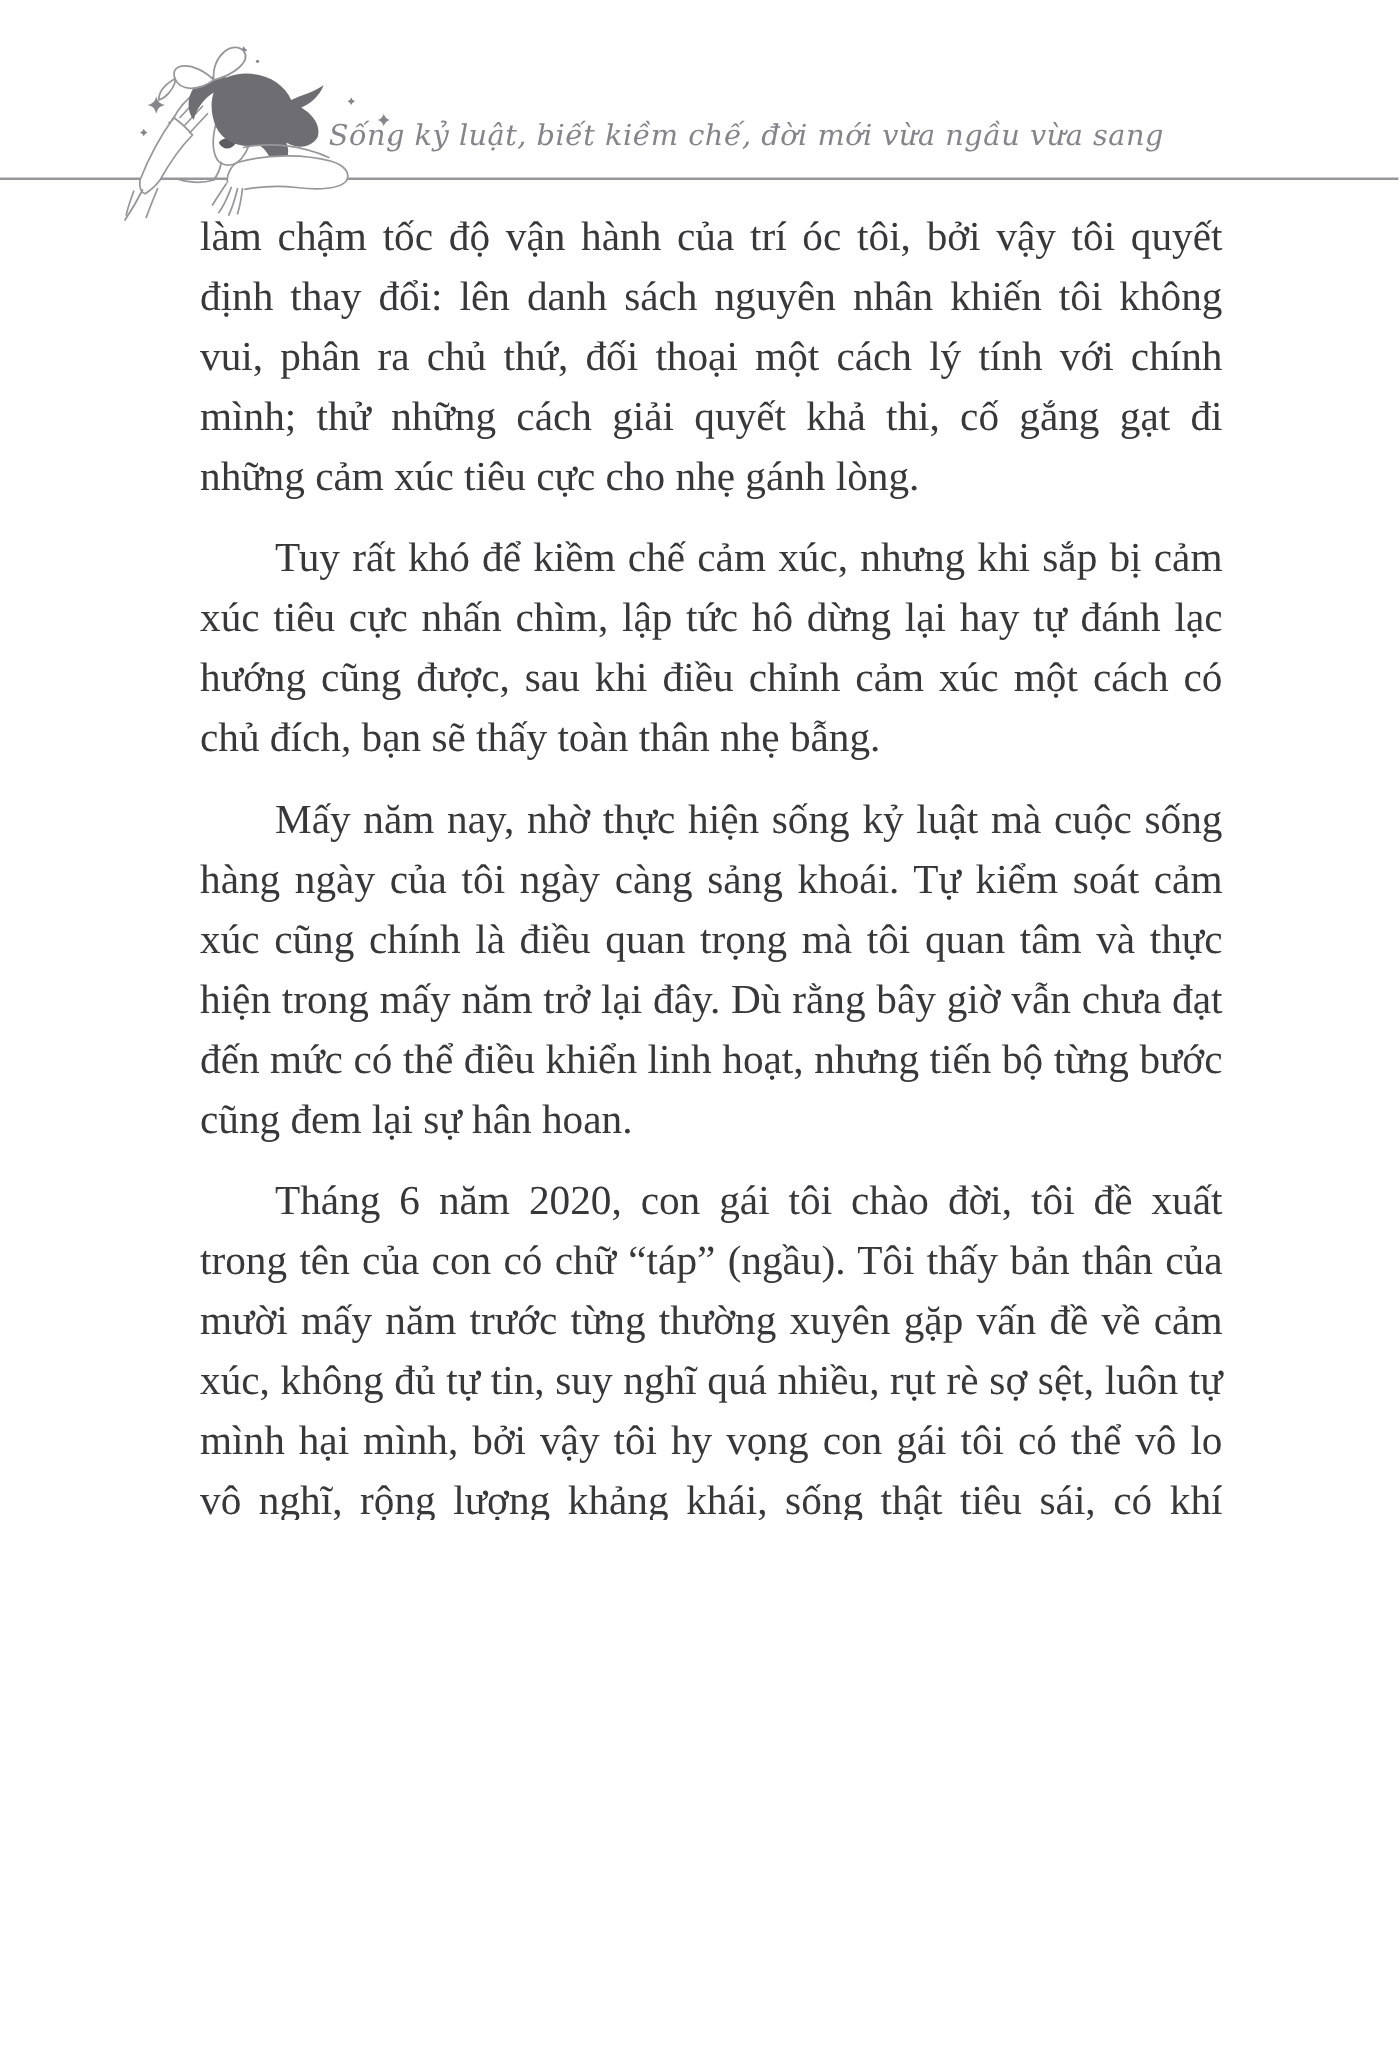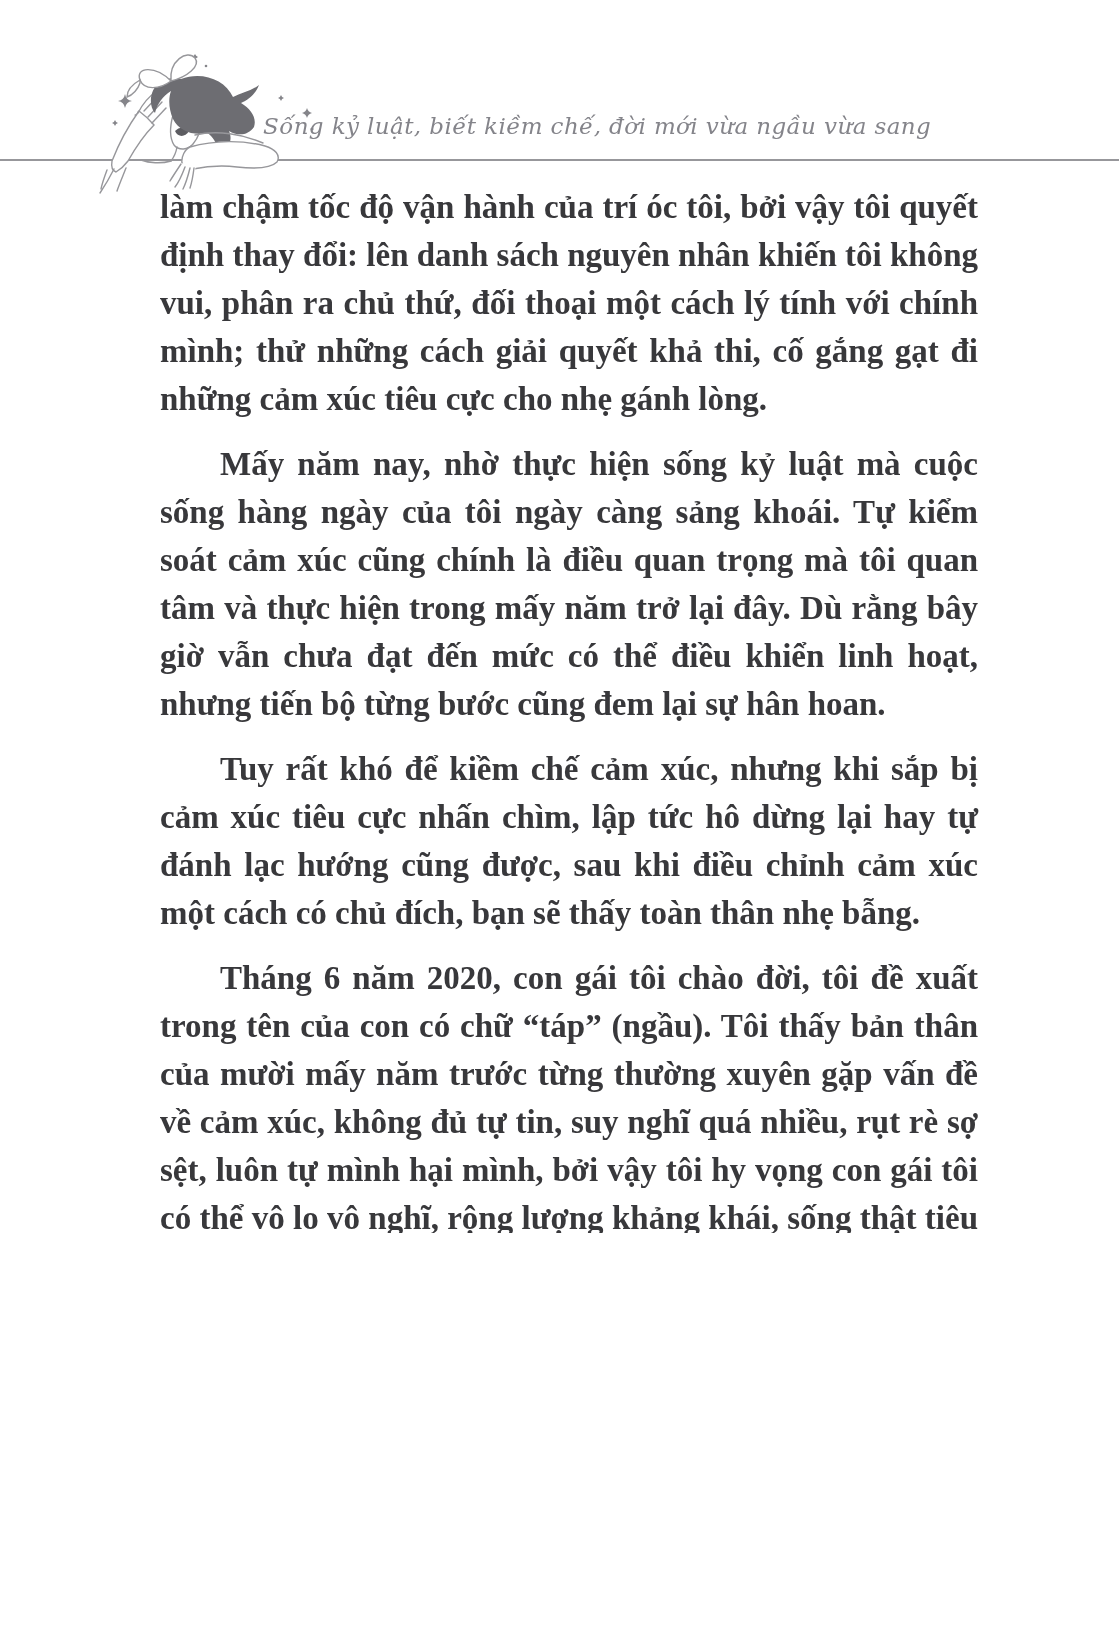--- a/index.html
+++ b/index.html
@@ -3,21 +3,20 @@
 <meta charset="utf-8">
 <style>
   html, body { margin: 0; padding: 0; background: #ffffff; }
   .page {
     position: relative;
     width: 1119px;
     height: 1216px;
     background: #ffffff;
     overflow: hidden;
     font-family: "Liberation Serif", serif;
-    margin-top: 17px;
   }
   
   .header-divider {
     position: absolute;
     left: 0; top: 142px;
     width: 1119px; height: 2px;
     background: #97979b;
   }
   .header-illustration {
     position: absolute;
@@ -42,21 +41,20 @@
     width: 818px;
     font-family: "Liberation Serif", serif;
     font-size: 33px;
     line-height: 48px;
     color: #38383b;
     text-align: justify;
   }
   .text-block p {
     margin: 0 0 17px 0;
     text-indent: 60px;
-    font-weight: bold;
   }
   .text-block p.no-indent { text-indent: 0; }
   
   .page-number {
     position: absolute;
     left: 0; top: 1520px;
     width: 1119px;
     text-align: center;
     font-family: Liberation Mono, monospace;
     font-size: 29px;
@@ -120,20 +118,20 @@
       <path d="M105,129 C103,137 101,144 98,150"></path>
       <path d="M109,129 C108,137 107,143 105,149"></path>
       <path d="M96,125 C92,131 88,137 85,142"></path>
     </g>
   </svg>
 
   <div class="chapter-title">Sống kỷ luật, biết kiềm chế, đời mới vừa ngầu vừa sang</div>
 
   <div class="text-block">
       <p class="no-indent">làm chậm tốc độ vận hành của trí óc tôi, bởi vậy tôi quyết định thay đổi: lên danh sách nguyên nhân khiến tôi không vui, phân ra chủ thứ, đối thoại một cách lý tính với chính mình; thử những cách giải quyết khả thi, cố gắng gạt đi những cảm xúc tiêu cực cho nhẹ gánh lòng.</p>
+      <p>Tuy rất khó để kiềm chế cảm xúc, nhưng khi sắp bị cảm xúc tiêu cực nhấn chìm, lập tức hô dừng lại hay tự đánh lạc hướng cũng được, sau khi điều chỉnh cảm xúc một cách có chủ đích, bạn sẽ thấy toàn thân nhẹ bẫng.</p>
       <p>Mấy năm nay, nhờ thực hiện sống kỷ luật mà cuộc sống hàng ngày của tôi ngày càng sảng khoái. Tự kiểm soát cảm xúc cũng chính là điều quan trọng mà tôi quan tâm và thực hiện trong mấy năm trở lại đây. Dù rằng bây giờ vẫn chưa đạt đến mức có thể điều khiển linh hoạt, nhưng tiến bộ từng bước cũng đem lại sự hân hoan.</p>
-      <p>Tuy rất khó để kiềm chế cảm xúc, nhưng khi sắp bị cảm xúc tiêu cực nhấn chìm, lập tức hô dừng lại hay tự đánh lạc hướng cũng được, sau khi điều chỉnh cảm xúc một cách có chủ đích, bạn sẽ thấy toàn thân nhẹ bẫng.</p>
       <p>Tháng 6 năm 2020, con gái tôi chào đời, tôi đề xuất trong tên của con có chữ “táp” (ngầu). Tôi thấy bản thân của mười mấy năm trước từng thường xuyên gặp vấn đề về cảm xúc, không đủ tự tin, suy nghĩ quá nhiều, rụt rè sợ sệt, luôn tự mình hại mình, bởi vậy tôi hy vọng con gái tôi có thể vô lo vô nghĩ, rộng lượng khảng khái, sống thật tiêu sái, có khí khái.</p>
     </div>
 
   <div class="page-number">14</div>
 
 </div>
 
 </body></html>

